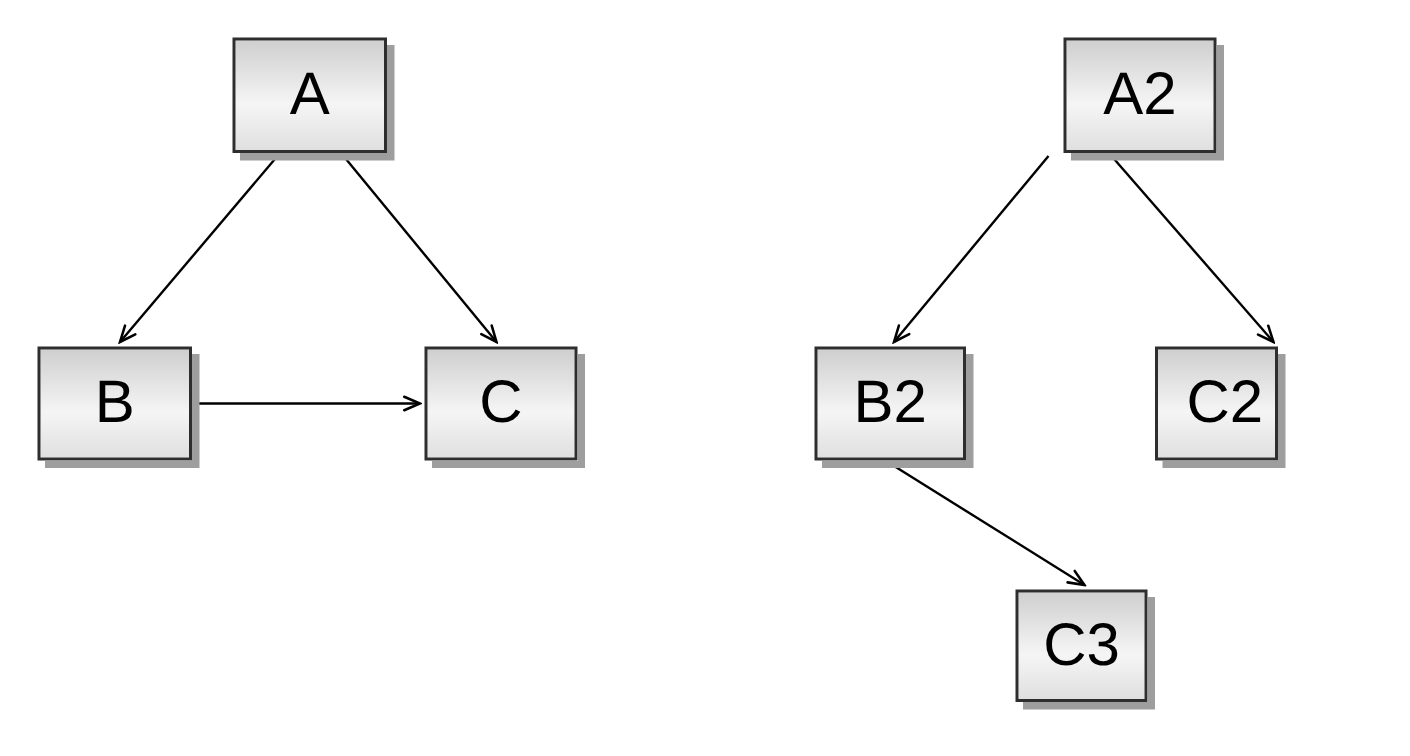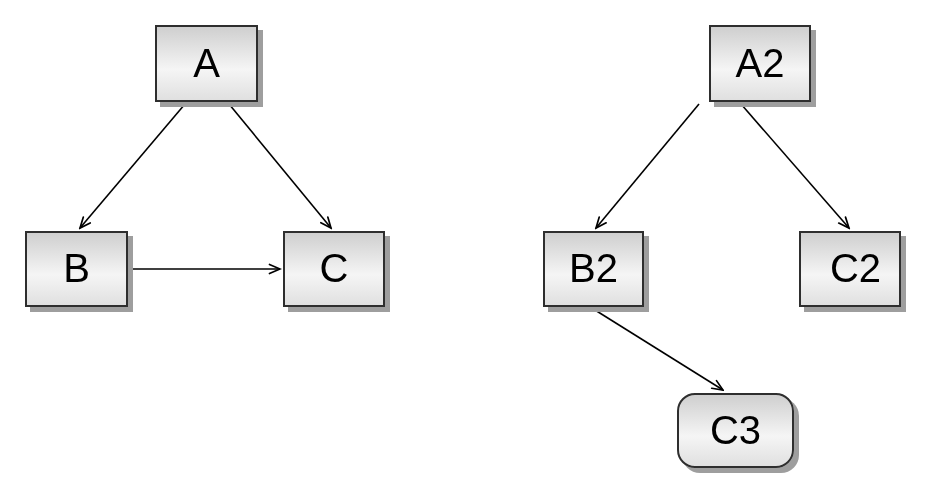--- a/index.html
+++ b/index.html
@@ -81,21 +81,21 @@
           <span class="node-label">C</span>
         </div>
       </div>
       <div>
         <div class="node" style="left: 668px; top: 25px; width: 102px; height: 77px; margin-left: 41px;">
           <span class="node-label">A2</span>
         </div>
         <div class="node" style="left: 543px; top: 231px; width: 101px; height: 76px;">
           <span class="node-label">B2</span>
         </div>
-        <div class="node" style="left: 799px; top: 231px; width: 102px; height: 76px; padding-left: 11px;">
+        <div class="node" style="left: 770px; top: 231px; width: 82px; height: 76px; padding-left: 11px;">
           <span class="node-label">C2</span>
         </div>
-        <div class="node" style="left: 677px; top: 393px; width: 117px; height: 75px; border-radius: 18px;">
+        <div class="node" style="left: 677px; top: 393px; width: 88px; height: 75px;">
           <span class="node-label">C3</span>
         </div>
       </div>
     </div>
 </div>
 
 </body></html>

